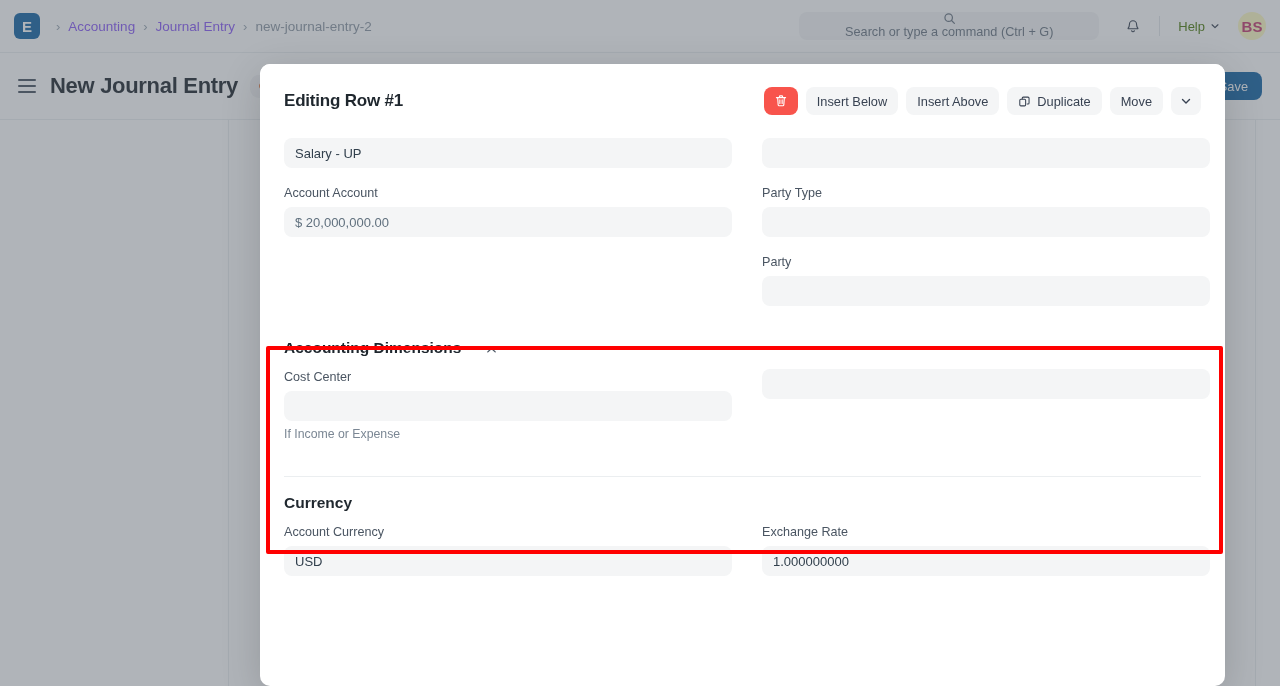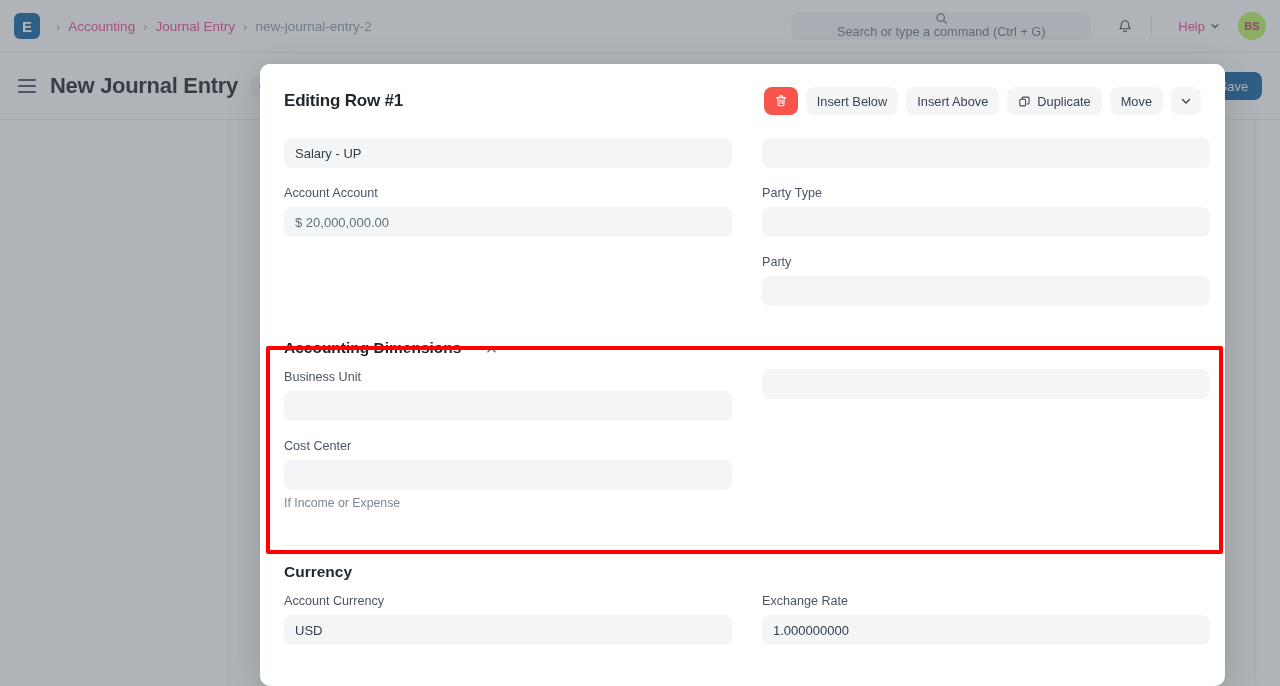--- a/index.html
+++ b/index.html
@@ -22,48 +22,48 @@
   .app-logo {
     width: 26px; height: 26px; border-radius: 6px;
     background: #1464a5;
     display: flex; align-items: center; justify-content: center;
     color: #fff; font-size: 15px; font-weight: 700; line-height: 1;
     letter-spacing: 0; flex: none;
   }
   .crumbs { display: flex; align-items: center; margin-left: 8px; }
   .crumb-sep { color: #9ca8b3; font-size: 13px; margin: 0 8px; line-height: 1; }
   .crumb {
-    font-size: 13.5px; color: #ec4899; text-decoration: none; white-space: nowrap;
+    font-size: 13.5px; color: #8b5cf6; text-decoration: none; white-space: nowrap;
   }
   .crumb.current { color: #8d98a4; }
 
   .nav-right {
     margin-left: auto; display: flex; align-items: center; gap: 0;
   }
   .searchbox {
     width: 300px; height: 28px; background: #f4f5f6; border-radius: 8px;
     display: flex; align-items: center; padding: 0 10px; 
     margin-right: 20px;
     flex-direction: column;
   }
   .searchbox .ph { font-size: 12.7px; color: #6b7683; white-space: nowrap; }
   .icon-btn {
     width: 28px; height: 28px; display: flex; align-items: center;
     justify-content: center; border-radius: 6px;
   }
   .nav-divider { width: 1px; height: 20px; background: #e2e6e9; margin: 0 12px; }
   .help-btn {
     display: flex; align-items: center; gap: 5px;
-    font-size: 13px; color: #ec4899; padding: 3px 6px; border-radius: 6px; margin-left: 8px;
+    font-size: 13px; color: #4d7c0f; padding: 3px 6px; border-radius: 6px;
   }
   .avatar {
     width: 28px; height: 28px; border-radius: 50%;
-    background: #bef264; color: #c43d72;
+    background: #fef9c3; color: #c43d72;
     display: flex; align-items: center; justify-content: center;
-    font-size: 11px; font-weight: 600; margin-left: 12px;
+    font-size: 15px; font-weight: 600; margin-left: 12px;
   }
 
   .page-head {
     position: absolute; top: 53px; left: 0; width: 1280px; height: 67px;
     background: #ffffff; display: flex; align-items: center; padding: 0 18px;
     border-bottom: 1px solid #ebeef0;
   }
   .ham { display: flex; flex-direction: column; gap: 4px; width: 18px; margin-right: 14px; }
   .ham i { display: block; height: 1.9px; background: #4a5562; border-radius: 2px; }
   .page-title { font-size: 22px; font-weight: 700; color: #1f272e; letter-spacing: -0.3px; }
@@ -292,24 +292,20 @@
         <span class="chev">
           <svg width="13" height="13" viewBox="0 0 14 14" fill="none" stroke="#4a5562" stroke-width="1.4">
             <path d="M3 8.5 7 4.8l4 3.7" stroke-linecap="round" stroke-linejoin="round"></path>
           </svg>
         </span>
       </div>
 
       <div class="grid2">
         <div class="col">
           <div class="fld">
-            <div class="flabel">Business Unit</div>
-            <div class="fctrl"></div>
-          </div>
-          <div class="fld">
             <div class="flabel">Cost Center</div>
             <div class="fctrl"></div>
             <div class="fhelp">If Income or Expense</div>
           </div>
         </div>
         <div class="col">
           <div class="fld">
             <div class="fctrl"></div>
           </div>
         </div>

